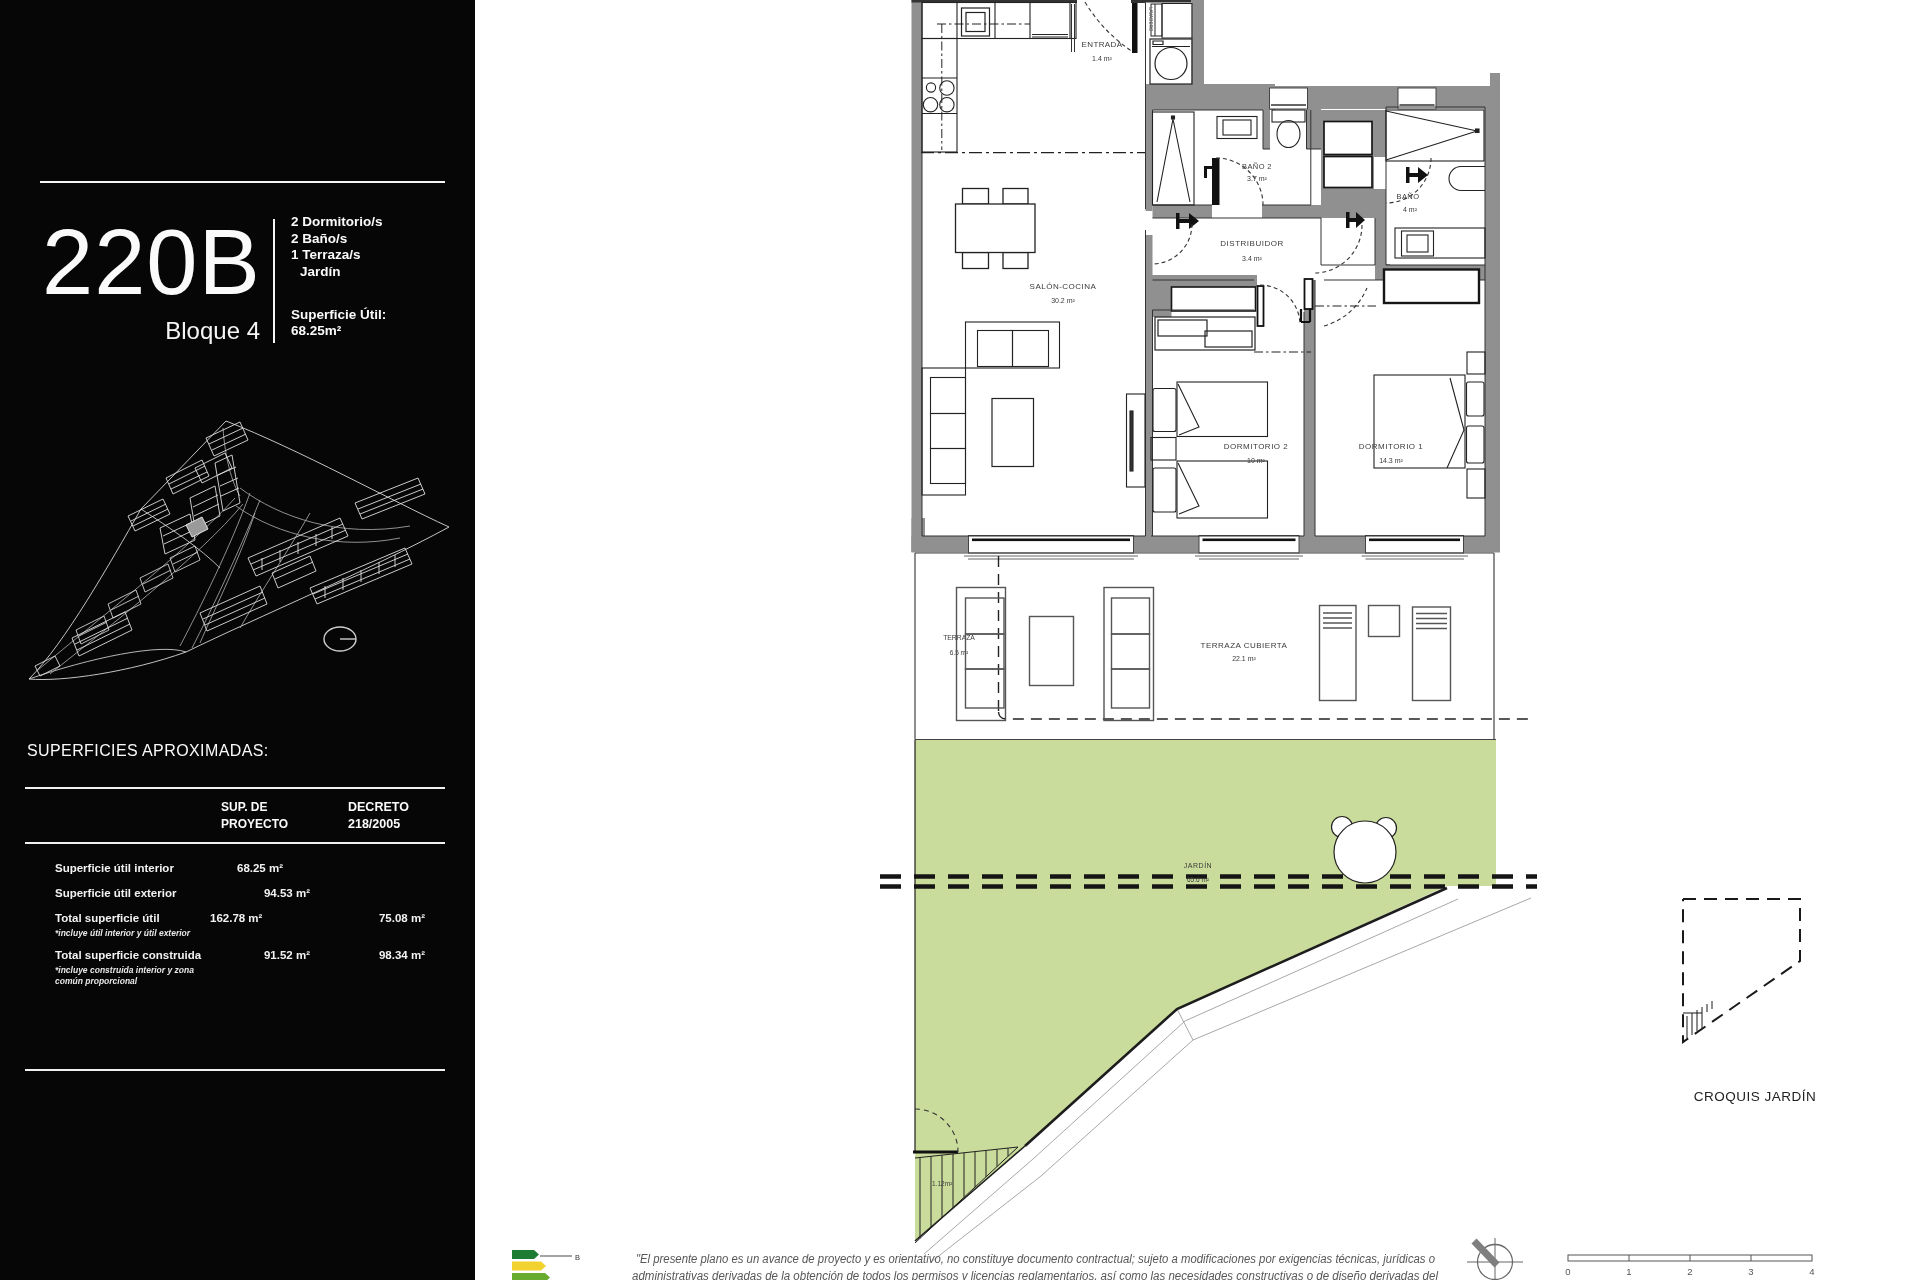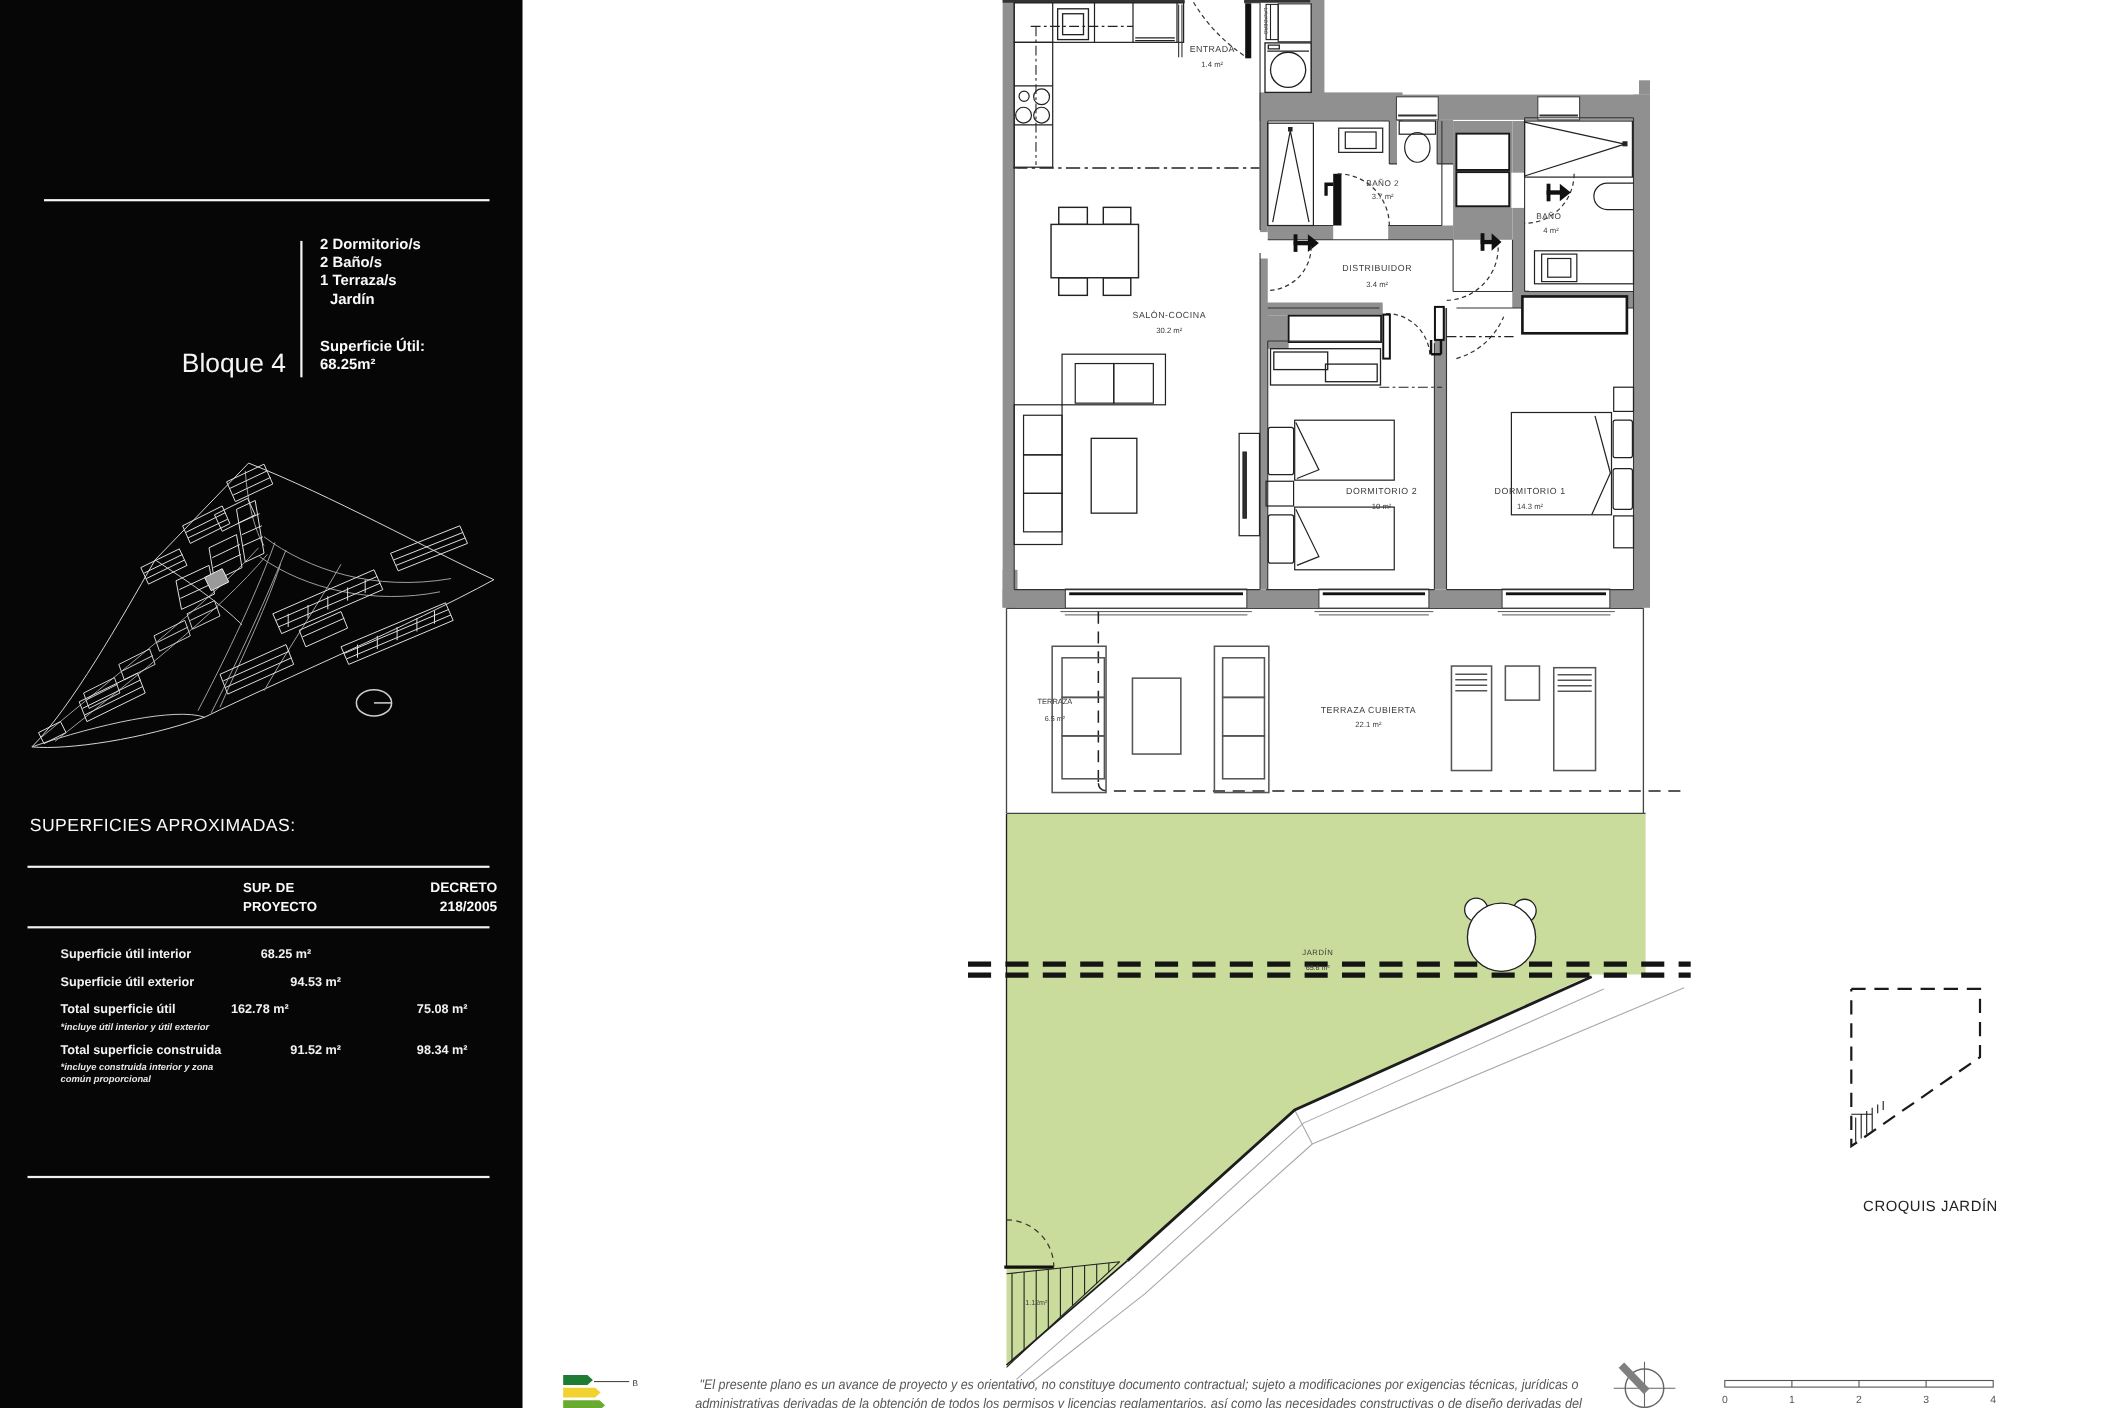--- a/index.html
+++ b/index.html
@@ -549,20 +549,21 @@
 
 <g fill="#575757" font-style="italic">
   <text x="632" y="1280" font-size="12.5" textLength="806" lengthAdjust="spacingAndGlyphs">administrativas derivadas de la obtención de todos los permisos y licencias  reglamentarios, así como las necesidades constructivas o de diseño derivadas del</text>
 </g>
 </svg>
 
 <div id="sidebar">
 
   <div class="abs" style="left:40px;top:181px;width:405px;height:2px;background:#f5f5f5"></div>
 
+  <div class="abs" style="left:42px;top:210px;font-size:92px;color:#fafafa;letter-spacing:1px">220B</div>
 
   <div class="abs" style="left:273px;top:219px;width:2px;height:124px;background:#f5f5f5"></div>
 
   <div class="abs" style="left:100px;top:317px;width:160px;text-align:right;font-size:24px;color:#f5f5f5">Bloque 4</div>
 
   <div class="abs" style="left:291px;top:214px;font-size:13.5px;font-weight:bold;line-height:16.5px;color:#fafafa">2 Dormitorio/s<br>2 Baño/s<br>1 Terraza/s<br><span style="padding-left:9px">Jardín</span></div>
 
   <div class="abs" style="left:291px;top:307px;font-size:13.5px;font-weight:bold;line-height:16px;color:#fafafa">Superficie Útil:<br>68.25m²</div>
 
   <svg class="abs" style="left:10px;top:408px" width="455" height="305" viewBox="0 0 455 305" fill="none" stroke="#c9c9c9" stroke-width="0.9">
@@ -624,21 +625,21 @@
       <ellipse cx="330" cy="231" rx="16" ry="12"></ellipse>
       <path d="M330,231 H346"></path>
     </g>
   </svg>
 
   <div class="abs" style="left:27px;top:742px;font-size:16px;font-weight:normal;letter-spacing:0.4px;color:#fafafa">SUPERFICIES APROXIMADAS:</div>
 
   <div class="abs" style="left:25px;top:787px;width:420px;height:1.5px;background:#f0f0f0"></div>
 
   <div class="abs" style="left:221px;top:799px;width:120px;text-align:left;font-size:12px;font-weight:bold;line-height:17px;color:#fafafa">SUP. DE<br>PROYECTO</div>
-  <div class="abs" style="left:332px;top:799px;width:120px;text-align:right;font-size:12.5px;font-weight:bold;line-height:17px;color:#fafafa">DECRETO<br>218/2005</div>
+  <div class="abs" style="left:348px;top:799px;width:120px;text-align:left;font-size:12.5px;font-weight:bold;line-height:17px;color:#fafafa">DECRETO<br>218/2005</div>
 
   <div class="abs" style="left:25px;top:842px;width:420px;height:1.5px;background:#f0f0f0"></div>
 
   <div class="abs" style="left:55px;top:862px;font-size:11.5px;font-weight:bold;color:#f2f2f2">Superficie útil interior</div>
   <div class="abs" style="left:210px;top:862px;width:100px;text-align:center;font-size:11.5px;font-weight:bold;color:#f2f2f2">68.25 m²</div>
 
   <div class="abs" style="left:55px;top:887px;font-size:11.5px;font-weight:bold;color:#f2f2f2">Superficie útil exterior</div>
   <div class="abs" style="left:210px;top:887px;width:100px;text-align:right;font-size:11.5px;font-weight:bold;color:#f2f2f2">94.53 m²</div>
 
   <div class="abs" style="left:55px;top:912px;font-size:11.5px;font-weight:bold;color:#f2f2f2">Total superficie útil</div>

